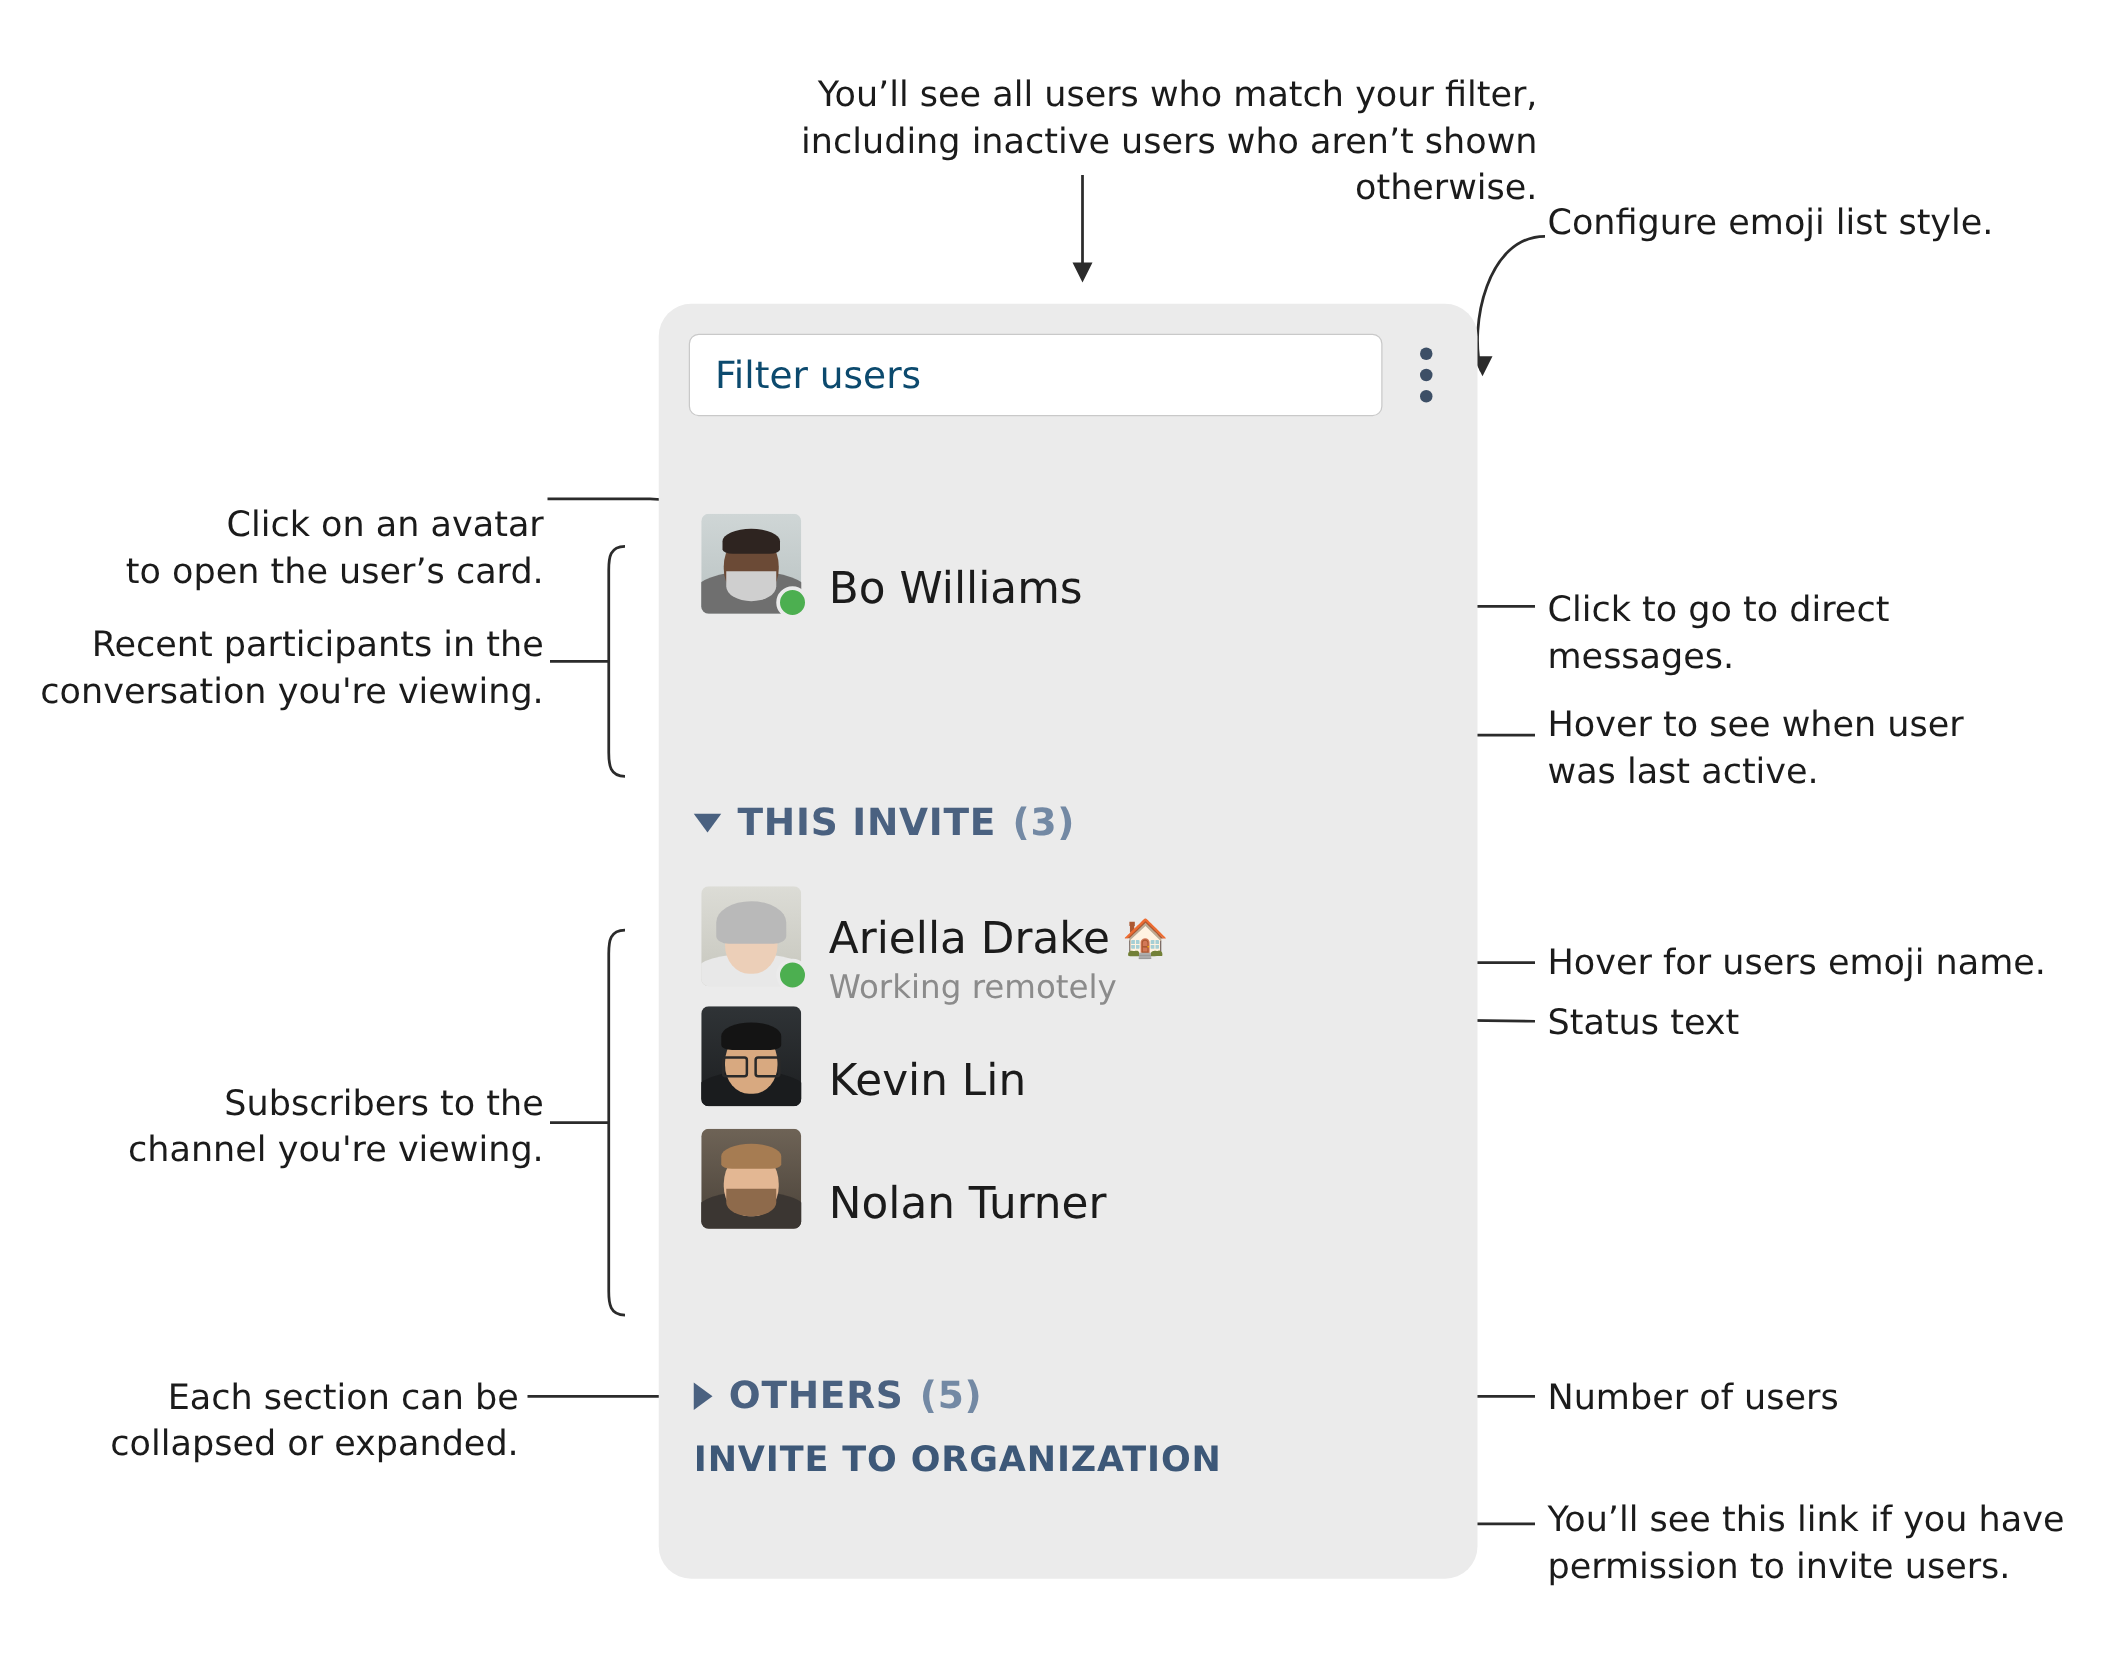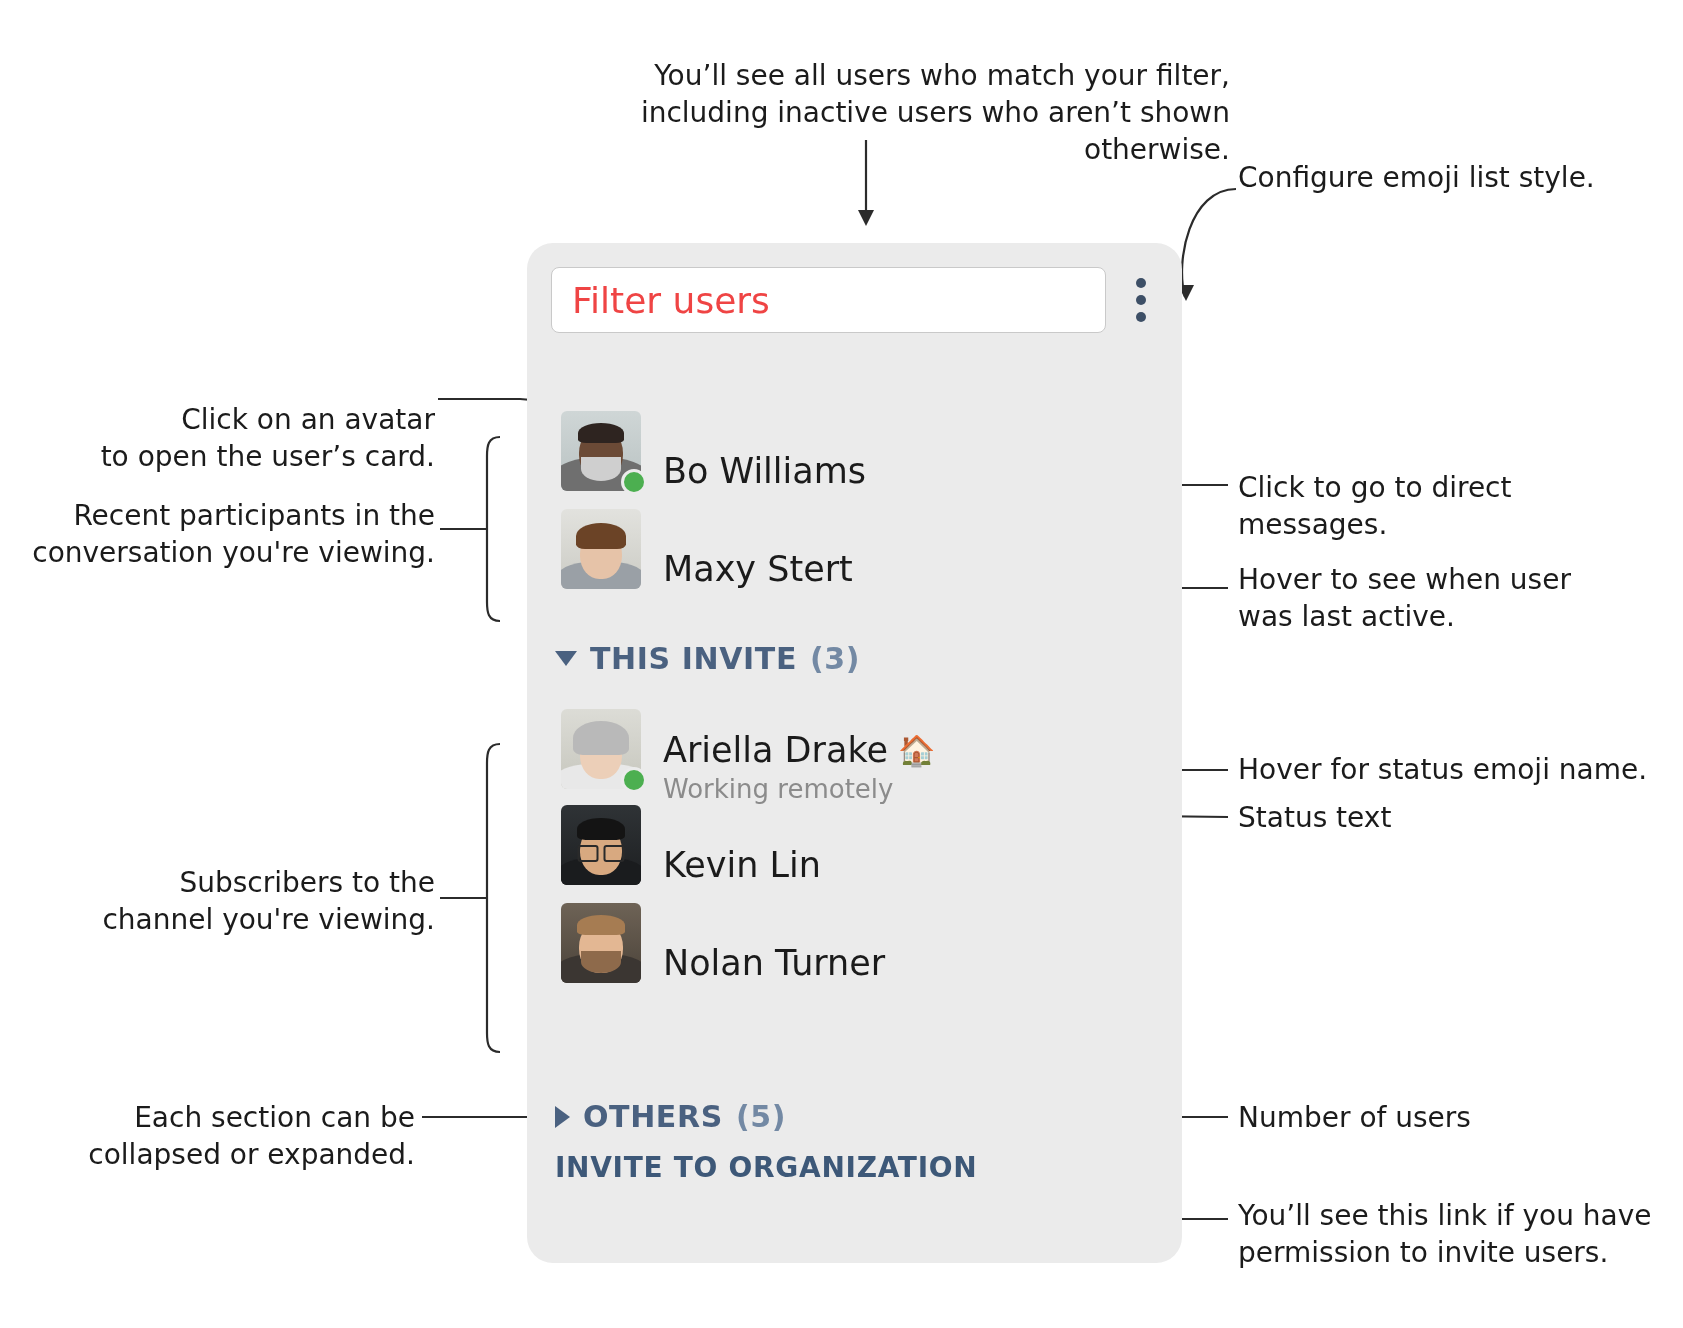--- a/index.html
+++ b/index.html
@@ -61,22 +61,22 @@
   .filter-input {
     flex: 1;
     height: 66px;
     background: #ffffff;
     border: 1px solid #c9c9c9;
     border-radius: 8px;
     box-sizing: border-box;
     display: flex;
     align-items: center;
     padding: 0 20px;
-    font-size: 36px;
-    color: #ef4444;
+    font-size: 30px;
+    color: #0c4a6e;
     font-family: "DejaVu Sans", "Liberation Sans", sans-serif;
   }
   .kebab {
     width: 38px;
     height: 66px;
     display: flex;
     flex-direction: column;
     align-items: center;
     justify-content: center;
     gap: 7px;
@@ -279,21 +279,21 @@
 to open the user’s card.</div>
 
 <div class="anno right" style="left:20px; top:498px; width:415px;">Recent participants in the
 conversation you're viewing.</div>
 
 <div class="anno left" style="left:1238px; top:470px; width:430px;">Click to go to direct messages.</div>
 
 <div class="anno left" style="left:1238px; top:562px; width:400px;">Hover to see when user
 was last active.</div>
 
-<div class="anno left" style="left:1238px; top:752px; width:420px;">Hover for status emoji name.</div>
+<div class="anno left" style="left:1238px; top:752px; width:420px;">Hover for users emoji name.</div>
 
 <div class="anno left" style="left:1238px; top:800px; width:400px;">Status text</div>
 
 <div class="anno right" style="left:40px; top:865px; width:395px;">Subscribers to the
 channel you're viewing.</div>
 
 <div class="anno right" style="left:60px; top:1100px; width:355px;">Each section can be
 collapsed or expanded.</div>
 
 <div class="anno left" style="left:1238px; top:1100px; width:400px;">Number of users</div>
@@ -328,37 +328,20 @@
       </div>
       <span class="presence"></span>
     </div>
     <div class="user-text">
       <div class="name-line">
         <span class="user-name">Bo Williams</span>
       </div>
     </div>
   </div>
 
-  <div class="user-row" style="top:266px;">
-    <div class="avatar-wrap">
-      <div class="avatar">
-        <div class="face">
-          <div class="bg" style="background:linear-gradient(#e2e2de,#cbcbc4);"></div>
-          <div class="shoulders" style="width:86px;height:28px;background:#9aa0a6;"></div>
-          <div class="head" style="top:20px;width:42px;height:50px;background:#e6c3a8;"></div>
-          <div class="hair" style="top:14px;width:50px;height:26px;background:#6b4326;"></div>
-        </div>
-      </div>
-    </div>
-    <div class="user-text">
-      <div class="name-line">
-        <span class="user-name">Maxy Stert</span>
-      </div>
-    </div>
-  </div>
 
   <div class="section-head" style="top:398px;">
     <span class="tri-down"></span>
     <span>THIS INVITE</span>
     <span class="count">(3)</span>
   </div>
 
   <div class="user-row" style="top:450px;">
     <div class="avatar-wrap">
       <div class="avatar">

